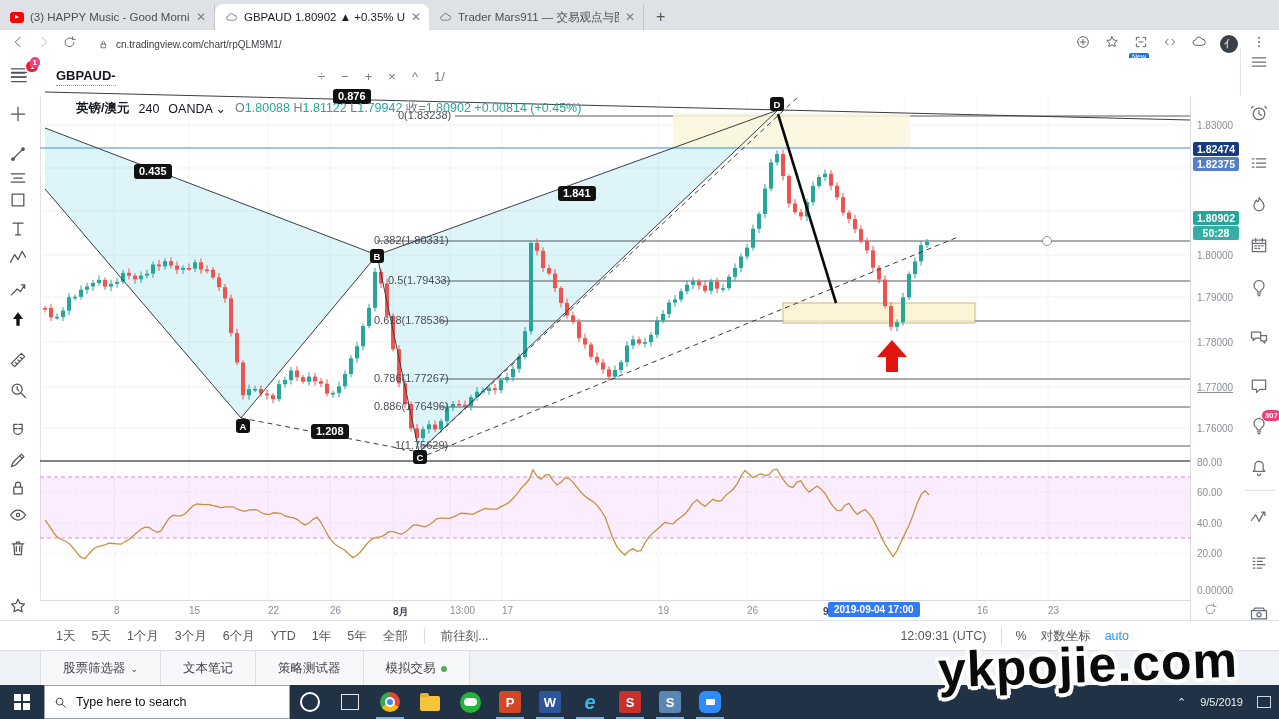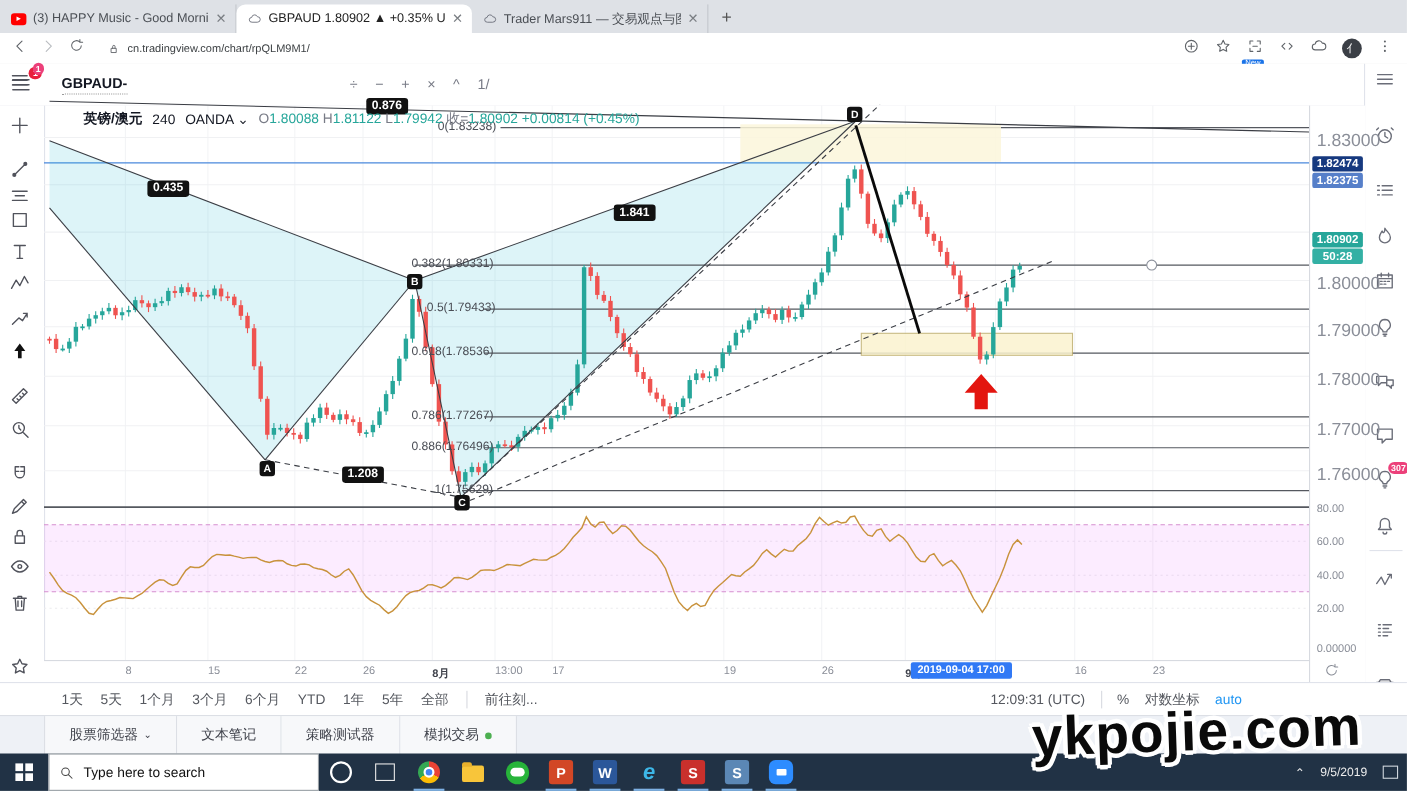--- a/index.html
+++ b/index.html
@@ -40,27 +40,27 @@
   .ub{border-bottom:2.5px solid #9aa0aa;line-height:15px;}
   .ug{border-bottom:2.5px solid #26a69a;line-height:15px;}
   .hclose{left:1128px;top:68px;color:#787b86;}
   .publish{left:1156px;top:60px;width:47px;height:32px;background:#2196f3;color:#fff;font-size:13px;
            display:flex;align-items:center;justify-content:center;}
   .playbtn{left:1204px;top:60px;width:36px;height:32px;background:#2196f3;color:#fff;
            display:flex;align-items:center;justify-content:center;border-left:1px solid #56b2f5;}
   
   #lefttools{left:0;top:96px;width:40px;height:554px;background:#fff;border-right:1px solid #e0e3eb;}
   .ltool{position:absolute;left:8px;width:24px;height:24px;color:#51535c;}
-  #rightbar{left:1240px;top:58px;width:39px;height:592px;background:#fff;border-left:1px solid #e0e3eb;}
+  #rightbar{left:1240px;top:48px;width:39px;height:592px;background:#fff;border-left:1px solid #e0e3eb;}
   .rtool{position:absolute;left:8px;width:24px;height:24px;color:#51535c;}
   .rdiv{position:absolute;left:4px;width:30px;border-top:1px solid #e0e3eb;}
   .cntbadge{position:absolute;right:-8px;top:-6px;background:#ec407a;color:#fff;border-radius:8px;
             font-size:8px;padding:1px 3px;font-weight:bold;}
   #scalecol{left:1190px;top:96px;width:50px;height:524px;background:#fff;border-left:1px solid #d7dae0;}
-  .ptick{position:absolute;left:6px;font-size:16px;color:#8a8e98;}
+  .ptick{position:absolute;left:6px;font-size:10px;color:#8a8e98;}
   .pbadge{position:absolute;left:2px;width:46px;text-align:center;color:#fff;font-size:10.5px;
           font-weight:bold;border-radius:2px;padding:1px 0;}
   #chartbg{left:40px;top:96px;width:1150px;height:504px;background:#fff;}
   #timeaxis{left:40px;top:600px;width:1150px;height:20px;background:#fff;border-top:1px solid #d7dae0;}
   .ttick{position:absolute;top:4px;font-size:10px;color:#8a8e98;}
   .ttick.strong{color:#40434c;font-weight:bold;}
   .tbadge{position:absolute;top:1px;background:#3179f5;color:#fff;font-size:10px;font-weight:bold;
           padding:2px 6px;border-radius:2px;white-space:nowrap;}
   
   #symrow{left:58px;top:100px;display:flex;align-items:center;gap:9px;font-size:12.5px;color:#131722;z-index:6;}
@@ -374,21 +374,21 @@
         </svg></span>
       <span class="rtool" style="top: 555px;"><svg width="20" height="20" viewBox="0 0 24 24" fill="none" stroke="#6a6d78" stroke-width="1.5" stroke-linecap="round" stroke-linejoin="round">
           <path d="M3 9h18v10H3zM5 9l2-3h10l2 3M12 14m-2.5 0a2.5 2.5 0 105 0a2.5 2.5 0 10-5 0"></path>
         </svg></span>
     </div>
   <div id="scalecol" class="abs">
       <span class="ptick" style="top: 24px;">1.83000</span>
       <span class="ptick" style="top: 154px;">1.80000</span>
       <span class="ptick" style="top: 196px;">1.79000</span>
       <span class="ptick" style="top: 241px;">1.78000</span>
-      <span class="ptick" style="top: 286px;">1.77000</span>
+      <span class="ptick" style="top: 286px; text-decoration: underline;">1.77000</span>
       <span class="ptick" style="top: 327px;">1.76000</span>
       <span class="rsitick" style="top: 361px;">80.00</span>
       <span class="rsitick" style="top: 391px;">60.00</span>
       <span class="rsitick" style="top: 422px;">40.00</span>
       <span class="rsitick" style="top: 452px;">20.00</span>
       <span class="rsitick" style="top: 489px;">0.00000</span>
       <span class="pbadge" style="top: 46px; background: rgb(22, 57, 127);">1.82474</span>
       <span class="pbadge" style="top: 61px; background: rgb(86, 127, 201);">1.82375</span>
       <span class="pbadge" style="top: 115px; background: rgb(38, 166, 154);">1.80902</span>
       <span class="pbadge" style="top: 130px; background: rgb(51, 176, 164);">50:28</span>

